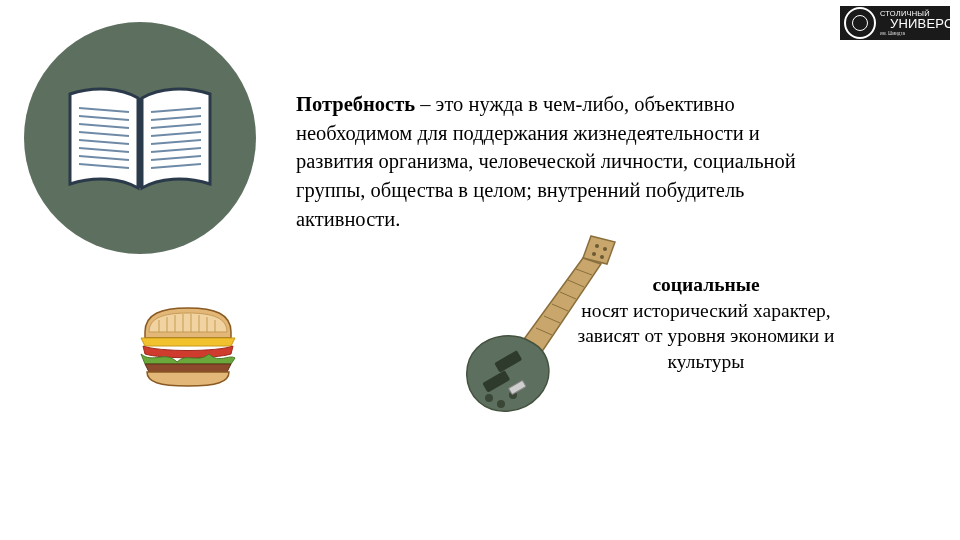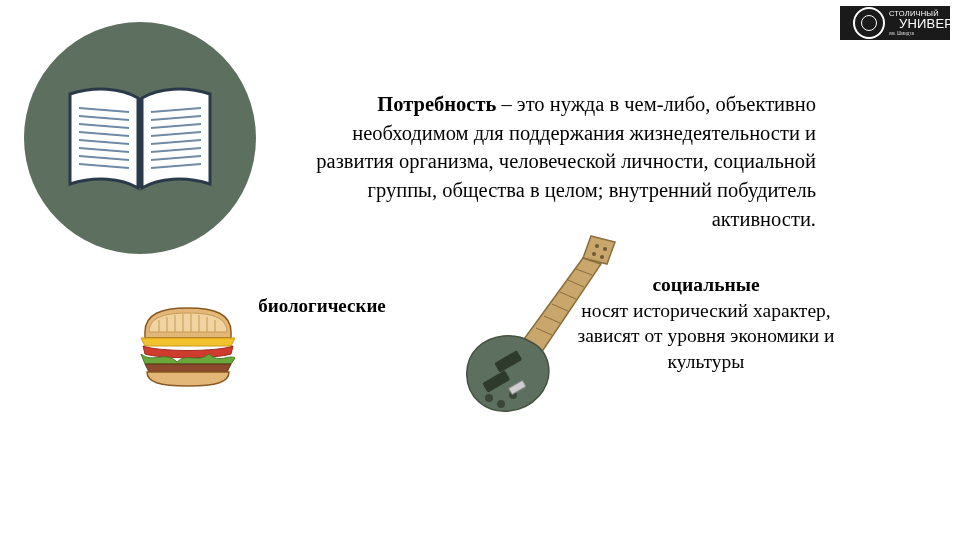--- a/index.html
+++ b/index.html
@@ -24,21 +24,21 @@
   
   .logo {
     position: absolute;
     top: 6px;
     right: 10px;
     width: 110px;
     height: 34px;
     background: #1a1a1a;
     display: flex;
     align-items: center;
-    padding: 2px 13px;
+    padding: 2px 4px;
     box-sizing: border-box;
   }
   .logo-emblem {
     width: 28px;
     height: 28px;
     border-radius: 50%;
     background: #1a1a1a;
     border: 2px solid #ffffff;
     display: flex;
     align-items: center;
@@ -83,21 +83,20 @@
 
   
   .definition {
     position: absolute;
     left: 296px;
     top: 90px;
     width: 520px;
     font-size: 20.5px;
     line-height: 1.40;
     color: #000000;
-    text-align: right;
   }
   .definition b { font-weight: bold; }
 
   
   .bio-img {
     position: absolute;
     left: 135px;
     top: 302px;
     width: 106px;
     height: 88px;
@@ -204,21 +203,20 @@
 
       <path d="M6 52 C18 62 30 48 42 60 C52 50 62 62 74 52 C84 62 94 52 100 56 L96 62 L10 62 Z" fill="#6aa83c" stroke="#4b7a27" stroke-width="1"></path>
 
       <path d="M10 62 L96 62 L92 70 L14 70 Z" fill="#8a4a2b" stroke="#5f3018" stroke-width="1"></path>
 
       <path d="M12 70 L94 70 C94 80 82 84 53 84 C24 84 12 80 12 70 Z" fill="#e3b778" stroke="#8a5a22" stroke-width="1.5"></path>
     </svg>
   </div>
 
   <div class="bio-text">
-    <span class="hdr">биологические</span>
   </div>
 
   <div class="guitar-img">
     <svg width="180" height="190" viewBox="0 0 180 190" xmlns="http://www.w3.org/2000/svg">
 
       <path d="M136 4 L160 10 L152 32 L128 26 Z" fill="#c9a66b" stroke="#8a6f3c" stroke-width="1.5"></path>
       <g fill="#6b5a33">
         <circle cx="142" cy="14" r="2"></circle>
           <circle cx="150" cy="17" r="2"></circle>
         <circle cx="139" cy="22" r="2"></circle>

